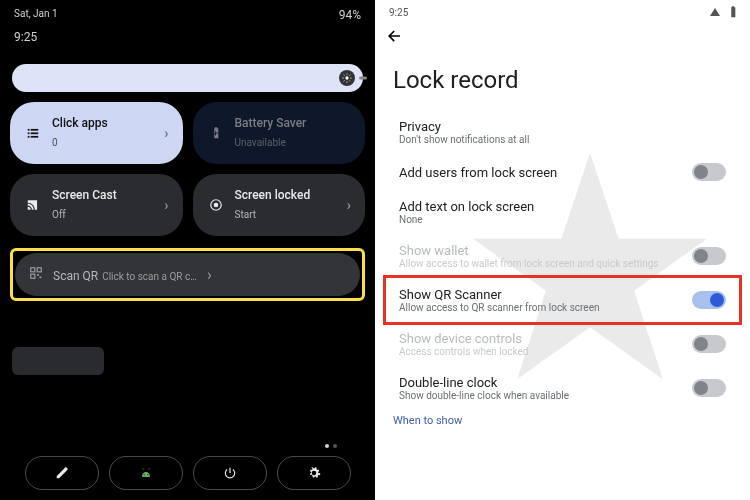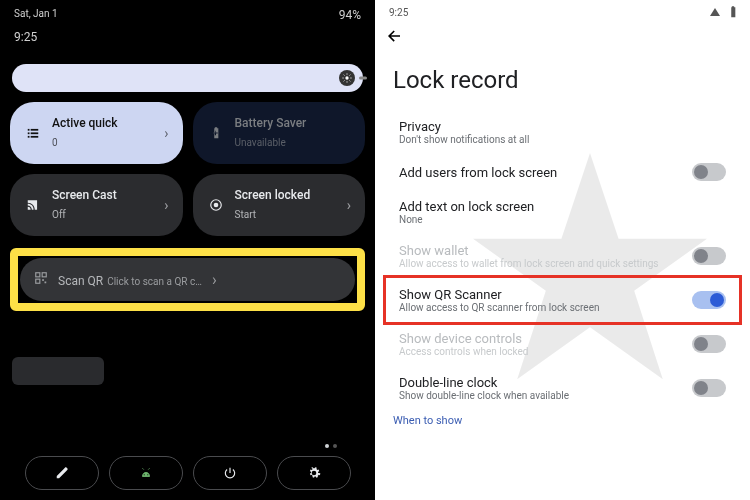--- a/index.html
+++ b/index.html
@@ -19,21 +19,21 @@
   .tiles { display:grid; grid-template-columns:1fr 1fr; gap:10px; margin:8px 2px 0 2px;}
   .tile { border-radius:24px; padding:12px 14px; display:flex; align-items:center; gap:10px; min-height:62px; position:relative;}
   .tile .txt { flex:1; }
   .tile .title { font-size:12px; font-weight:500; display:block; line-height:1.2;}
   .tile .sub { font-size:10px; opacity:.7;}
   .tile .chev { font-size:14px; opacity:.6;}
   .t-light { background:#cdd6f2; color:#111;}
   .t-dark  { background:#2b2c2f; color:#e8eaed;}
   .t-muted { background:#0f172a; color:#7a7d81;}
   .tile .ic { width:18px; display:flex; justify-content:center; font-size:14px;}
-  .highlight { border:8px solid #fde047; border-radius:6px; }
+  .highlight { border:3px solid #fde047; border-radius:6px; }
   .scan-row { margin:12px 2px 0 2px; padding:2px;}
   .scan-tile { border-radius:22px; padding:12px 14px; display:flex; align-items:center; gap:10px; background:#333437; color:#9a9c9f;}
   .scan-tile .title { font-size:12px; color:#b5b7ba;}
   .scan-tile .sub { font-size:10px;}
   .share-blob { margin-top:46px; margin-left:4px; width:92px; height:28px; background:#2a2b2e; border-radius:6px;}
   .page-dots { position:absolute; bottom:52px; right:38px; display:flex; gap:4px;}
   .page-dots span { width:4px; height:4px; background:#555; border-radius:50%;}
   .page-dots span.on { background:#cfd2d6;}
   .btnrow { position:absolute; bottom:10px; left:0; right:0; padding:0 8px; display:flex; gap:10px; justify-content:center;}
   .pill { width:74px; height:34px; border-radius:20px; border:1.5px solid #4a4b4e; display:flex; align-items:center; justify-content:center; color:#e8eaed; font-size:14px;}
@@ -109,21 +109,21 @@
           <svg viewBox="0 0 24 24">
               <rect x="3" y="5" width="3" height="3"></rect>
               <rect x="8" y="5" width="13" height="3"></rect>
               <rect x="3" y="11" width="3" height="3"></rect>
               <rect x="8" y="11" width="13" height="3"></rect>
               <rect x="3" y="17" width="3" height="3"></rect>
               <rect x="8" y="17" width="13" height="3"></rect>
             </svg>
         </span>
         <span class="txt">
-          <span class="title">Active quick</span>
+          <span class="title">Click apps</span>
           <span class="sub">0</span>
         </span>
         <span class="chev">›</span>
       </div>
       <div class="tile t-muted">
         <span class="ic">
           <svg viewBox="0 0 24 24">
               <path d="M15 4h-1V2h-4v2H9v17h7V4zM12 8v3h3v2h-3v3h-2v-3H8v-2h3V8h2z"></path>
             </svg>
         </span>

